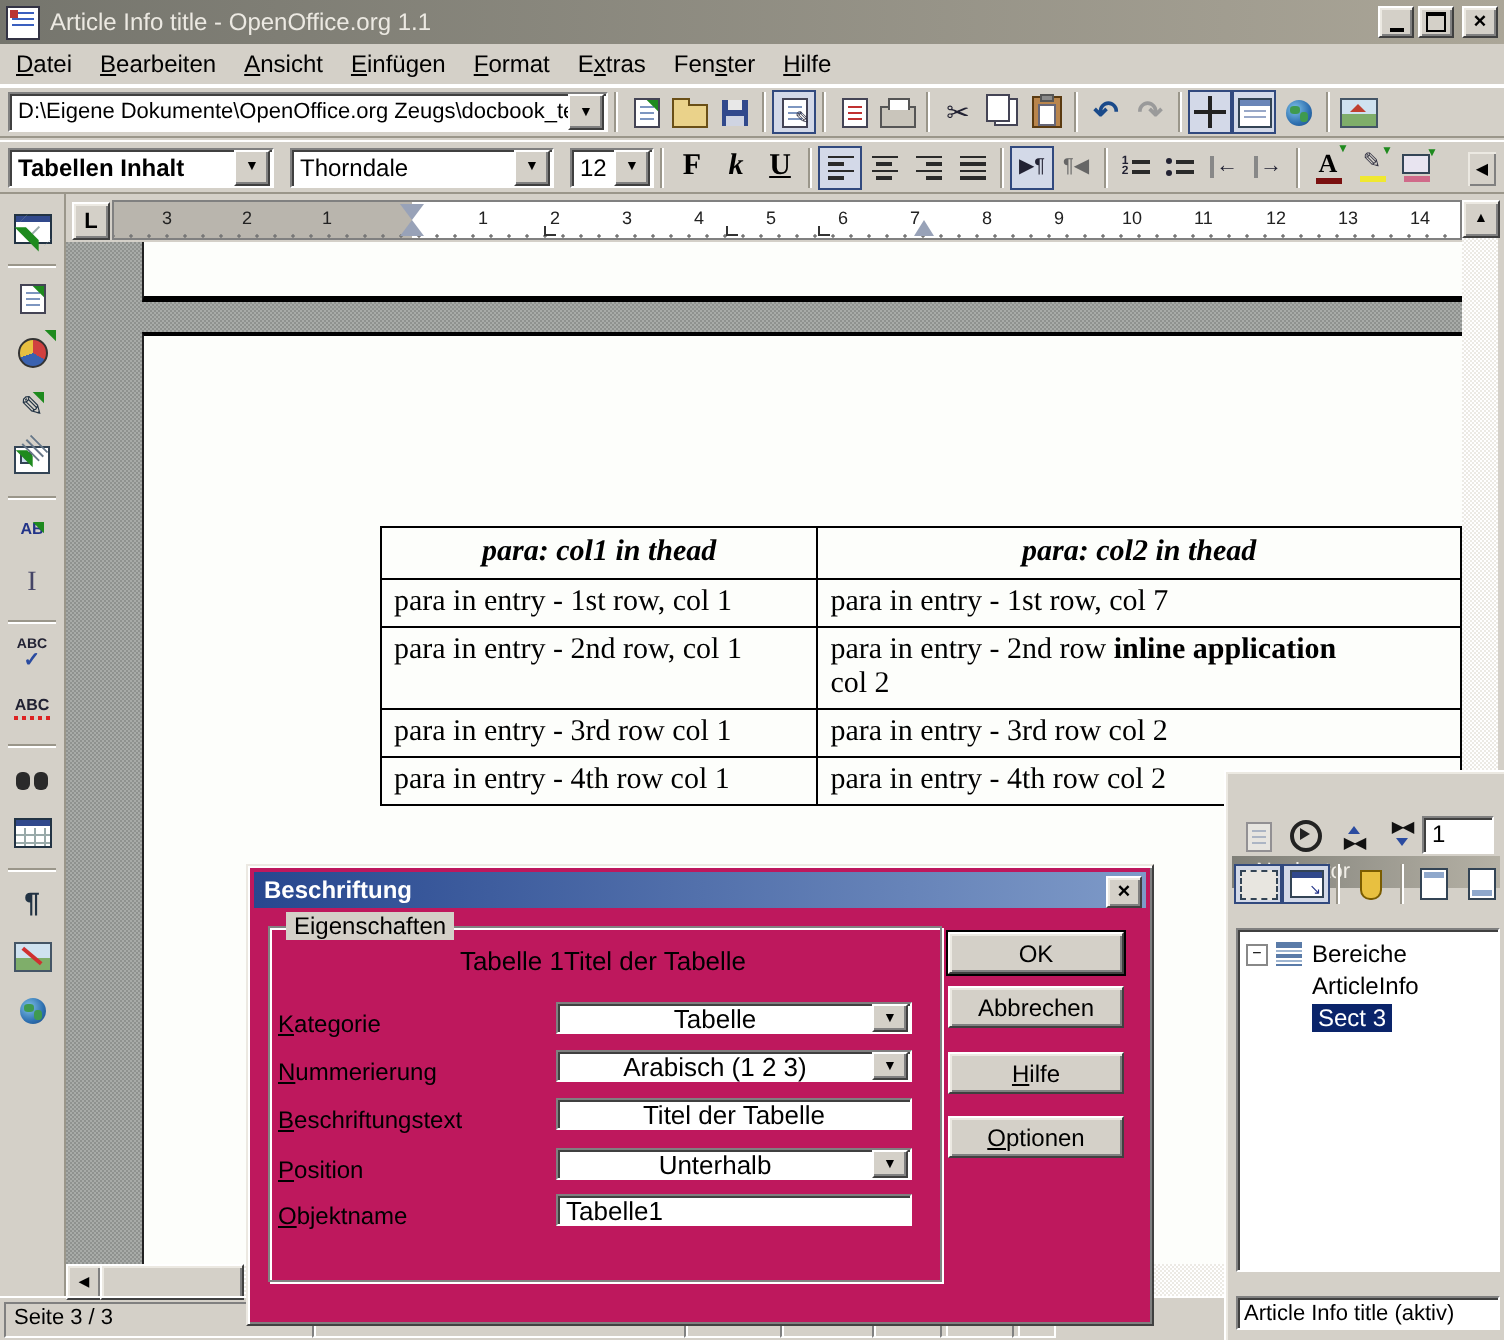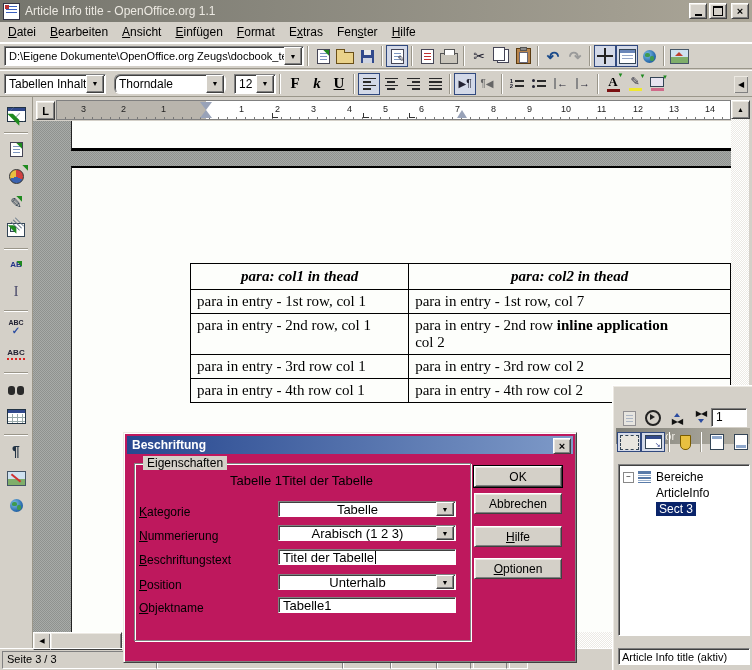--- a/index.html
+++ b/index.html
@@ -303,25 +303,25 @@
     <span class="tbtn">
         <span class="ic-globe"></span>
       </span>
     <span class="groove-v"></span>
     <span class="tbtn">
         <span class="ic-pic"></span>
       </span>
   </div>
 
   <div class="abs objbar">
-    <div class="combo" style="width:102px;height:20px;">
+    <div class="combo" style="width:133px;height:20px;font-weight:bold;">
       <span class="cval">Tabellen Inhalt</span>
       <span class="cbtn">▼</span>
     </div>
-    <div class="combo" style="width:112px;height:20px;margin-left:8px;border-radius:6px;">
+    <div class="combo" style="width:132px;height:20px;margin-left:8px;">
       <span class="cval">Thorndale</span>
       <span class="cbtn">▼</span>
     </div>
     <div class="combo" style="width:42px;height:20px;margin-left:8px;">
       <span class="cval">12</span>
       <span class="cbtn">▼</span>
     </div>
     <span class="groove-v"></span>
     <span class="tbtn">
         <span class="fkU">F</span>
@@ -645,21 +645,21 @@
       <span class="cbtn">▼</span>
     </div>
 
     <span class="dlg-label" style="top:96px;"><span></span><span class="u">N</span><span>ummerierung</span></span>
     <div class="dlg-ctl combo" style="top:92px;">
       <span class="cval" style="font-size:13px;">Arabisch (1 2 3)</span>
       <span class="cbtn">▼</span>
     </div>
 
     <span class="dlg-label" style="top:120px;"><span></span><span class="u">B</span><span>eschriftungstext</span></span>
-    <div class="dlg-ctl dlg-input" style="top:116px;">
+    <div class="dlg-ctl dlg-input" style="top:116px;flex-direction:column;">
       <span>Titel der Tabelle</span>
         <span class="caret"></span>
     </div>
 
     <span class="dlg-label" style="top:145px;"><span></span><span class="u">P</span><span>osition</span></span>
     <div class="dlg-ctl combo" style="top:141px;">
       <span class="cval" style="font-size:13px;">Unterhalb</span>
       <span class="cbtn">▼</span>
     </div>
 

